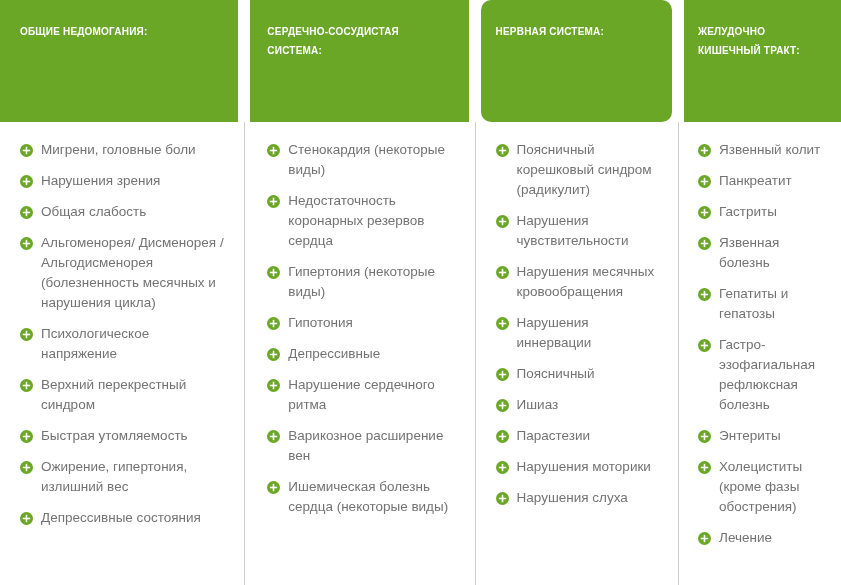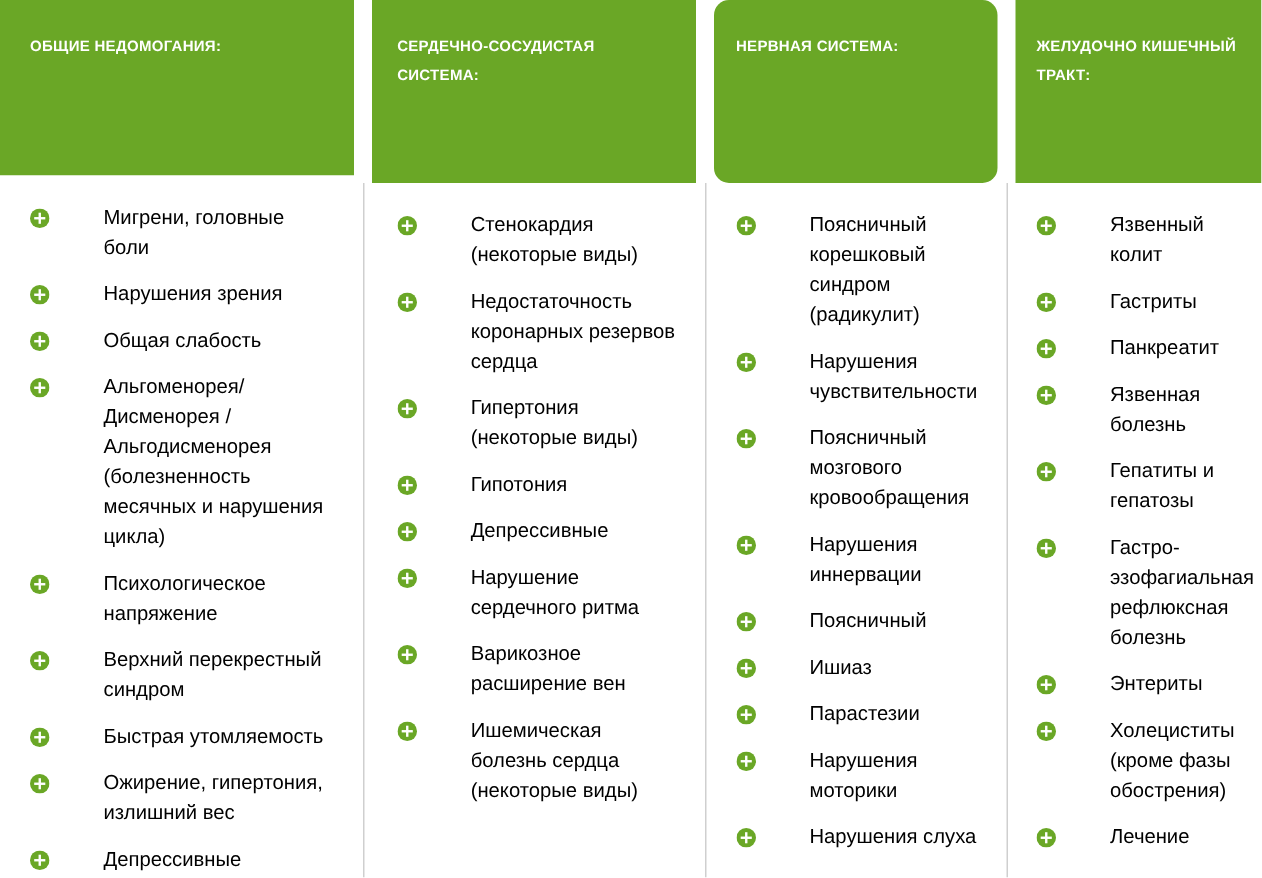--- a/index.html
+++ b/index.html
@@ -63,24 +63,23 @@
   }
   .col-0 .col-body { padding-left: 20px; padding-right: 14px; }
   .col-1 .col-body { padding-left: 17px; padding-right: 12px; }
   .col-2 .col-body { padding-left: 15px; padding-right: 12px; }
   .col-3 .col-body { padding-left: 14px; padding-right: 8px; }
 
   .item {
     display: flex;
     align-items: flex-start;
     margin-bottom: 11px;
-    color: #000000;
+    color: #737373;
     font-size: 13.5px;
     line-height: 20px;
-    gap: 28px;
   }
   .bullet {
     flex: 0 0 auto;
     width: 13px;
     height: 13px;
     margin-top: 4px;
     margin-right: 8px;
     position: relative;
   }
   .bullet svg { display: block; }
@@ -315,21 +314,21 @@
         <span class="item-text">Нарушения чувствительности</span>
       </div>
       <div class="item">
         <span class="bullet">
             <svg width="13" height="13" viewBox="0 0 13 13">
               <circle cx="6.5" cy="6.5" r="6.5" fill="#6aa726"></circle>
               <rect x="5.7" y="2.8" width="1.6" height="7.4" fill="#ffffff"></rect>
               <rect x="2.8" y="5.7" width="7.4" height="1.6" fill="#ffffff"></rect>
             </svg>
           </span>
-        <span class="item-text">Поясничный мозгового кровообращения</span>
+        <span class="item-text">Нарушения месячных кровообращения</span>
       </div>
       <div class="item">
         <span class="bullet">
             <svg width="13" height="13" viewBox="0 0 13 13">
               <circle cx="6.5" cy="6.5" r="6.5" fill="#6aa726"></circle>
               <rect x="5.7" y="2.8" width="1.6" height="7.4" fill="#ffffff"></rect>
               <rect x="2.8" y="5.7" width="7.4" height="1.6" fill="#ffffff"></rect>
             </svg>
           </span>
         <span class="item-text">Нарушения иннервации</span>
@@ -404,31 +403,31 @@
         <span class="item-text">Язвенный колит</span>
       </div>
       <div class="item">
         <span class="bullet">
             <svg width="13" height="13" viewBox="0 0 13 13">
               <circle cx="6.5" cy="6.5" r="6.5" fill="#6aa726"></circle>
               <rect x="5.7" y="2.8" width="1.6" height="7.4" fill="#ffffff"></rect>
               <rect x="2.8" y="5.7" width="7.4" height="1.6" fill="#ffffff"></rect>
             </svg>
           </span>
+        <span class="item-text">Панкреатит</span>
+      </div>
+      <div class="item">
+        <span class="bullet">
+            <svg width="13" height="13" viewBox="0 0 13 13">
+              <circle cx="6.5" cy="6.5" r="6.5" fill="#6aa726"></circle>
+              <rect x="5.7" y="2.8" width="1.6" height="7.4" fill="#ffffff"></rect>
+              <rect x="2.8" y="5.7" width="7.4" height="1.6" fill="#ffffff"></rect>
+            </svg>
+          </span>
         <span class="item-text">Гастриты</span>
-      </div>
-      <div class="item">
-        <span class="bullet">
-            <svg width="13" height="13" viewBox="0 0 13 13">
-              <circle cx="6.5" cy="6.5" r="6.5" fill="#6aa726"></circle>
-              <rect x="5.7" y="2.8" width="1.6" height="7.4" fill="#ffffff"></rect>
-              <rect x="2.8" y="5.7" width="7.4" height="1.6" fill="#ffffff"></rect>
-            </svg>
-          </span>
-        <span class="item-text">Панкреатит</span>
       </div>
       <div class="item">
         <span class="bullet">
             <svg width="13" height="13" viewBox="0 0 13 13">
               <circle cx="6.5" cy="6.5" r="6.5" fill="#6aa726"></circle>
               <rect x="5.7" y="2.8" width="1.6" height="7.4" fill="#ffffff"></rect>
               <rect x="2.8" y="5.7" width="7.4" height="1.6" fill="#ffffff"></rect>
             </svg>
           </span>
         <span class="item-text">Язвенная болезнь</span>

